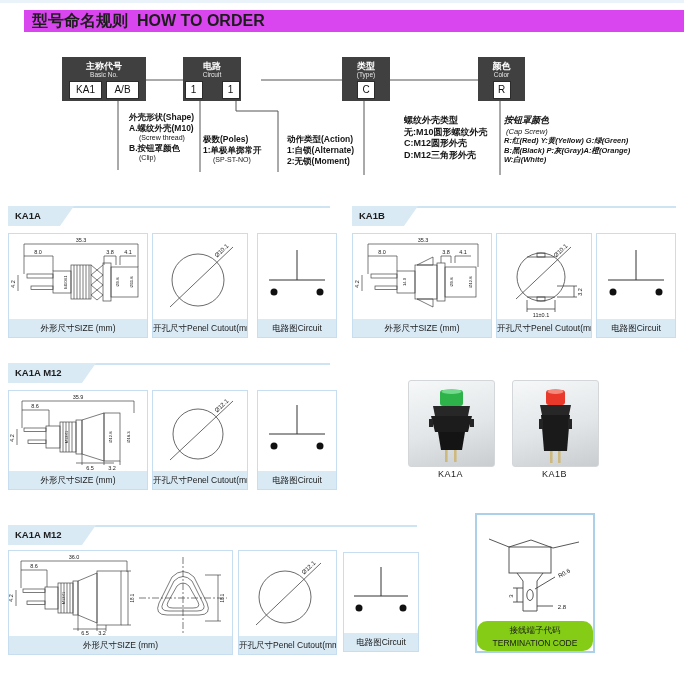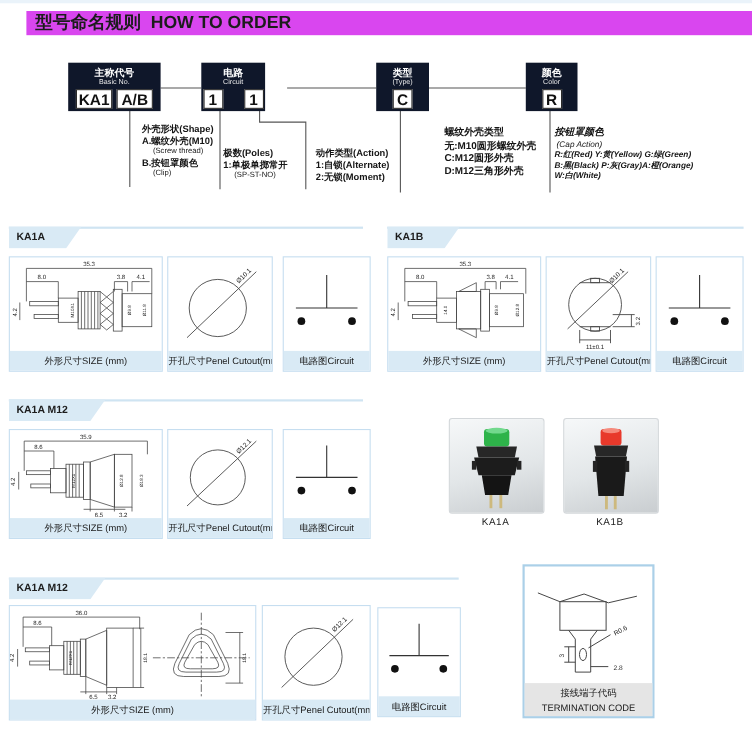--- a/index.html
+++ b/index.html
@@ -4,43 +4,43 @@
 <style>
   html,body{margin:0;padding:0;}
   body{font-family:"Liberation Sans","DejaVu Sans",sans-serif;background:#fff;}
   #page{position:relative;width:684px;height:673px;background:#fff;overflow:hidden;}
   .topstrip{position:absolute;left:0;top:0;width:684px;height:3px;background:#eaf3fa;}
   
   .hdr{position:absolute;left:24px;top:10px;width:668px;height:22px;background:#d946ef;
        line-height:22px;font-size:16px;font-weight:bold;color:#1c1c1c;padding-left:8px;box-sizing:border-box;}
   .hdr .en{margin-left:9px;font-weight:bold;}
   
-  .fc-box{position:absolute;background:#0f172a;color:#fff;text-align:center;}
+  .fc-box{position:absolute;background:#404040;color:#fff;text-align:center;}
   .fc-t{font-size:9px;line-height:10px;margin-top:4px;font-weight:bold;}
   .fc-s{font-size:6.5px;line-height:7px;color:#e9e9e9;}
   .codes{display:flex;justify-content:center;margin-top:3px;}
-  .code{background:#fff;border:1px solid #2b2b2b;color:#111;font-size:14px;font-weight:bold;
+  .code{background:#fff;border:1px solid #2b2b2b;color:#111;font-size:10px;font-weight:normal;
         height:16px;line-height:16px;}
   .note{position:absolute;color:#151515;font-weight:bold;font-size:8.5px;line-height:1.28;white-space:nowrap;}
   .note .sub{font-weight:normal;font-size:7px;padding-left:10px;}
   .note.small div{font-size:7.5px;}
   .note.small .t{font-size:9px;}
   .note.small .sub{padding-left:2px;}
   
   .tabline{position:absolute;height:2px;background:#cfe4f2;}
   .tab{position:absolute;height:20px;background:#d9eaf5;color:#1c1c1c;font-size:9.5px;font-weight:bold;
        line-height:20px;padding-left:7px;box-sizing:border-box;
        clip-path:polygon(0 0,100% 0,calc(100% - 14px) 100%,0 100%);}
   
   .panel{position:absolute;background:#fff;border:1px solid #c6def0;box-sizing:border-box;}
   .panel svg{position:absolute;left:0;top:0;}
   .cap{position:absolute;left:0;right:0;bottom:0;height:18px;background:#d9eaf5;color:#1a1a1a;
        font-size:8.5px;line-height:18px;text-align:center;white-space:nowrap;overflow:hidden;}
-  .cap2{position:absolute;left:0;right:0;bottom:0;height:30px;background:#e5e5e5;color:#1a1a1a;
-       font-size:8.5px;line-height:13px;text-align:center;padding-top:3px;box-sizing:border-box;}
+  .cap2{position:absolute;left:0;right:0;bottom:0;height:30px;background:#84cc16;color:#1a1a1a;
+       font-size:8.5px;line-height:13px;text-align:center;padding-top:3px;box-sizing:border-box;border-radius:10px;}
   .term{border:2px solid #abd0e8;}
   
   .photo{position:absolute;width:85px;height:85px;border:1px solid #d3d7da;border-radius:3px;
          background:linear-gradient(165deg,#f6f8f9 0%,#e2e6e8 55%,#c9cdd0 100%);}
   .plabel{position:absolute;width:85px;text-align:center;font-size:9px;color:#222;letter-spacing:.5px;}
   
   text{font-family:"Liberation Sans","DejaVu Sans",sans-serif;fill:#222;}
 </style>
 </head>
 <body>
@@ -114,21 +114,21 @@
     <div>2:无锁(Moment)</div>
   </div>
   <div class="note" style="left:368px;top:115px;font-size:9px;margin-left:36px;">
     <div>螺纹外壳类型</div>
     <div>无:M10圆形螺纹外壳</div>
     <div>C:M12圆形外壳</div>
     <div>D:M12三角形外壳</div>
   </div>
   <div class="note small" style="left:504px;top:115px;font-style:italic;">
     <div class="t">按钮罩颜色</div>
-    <div class="sub">(Cap Action)</div>
+    <div class="sub">(Cap Screw)</div>
     <div>R:红(Red) Y:黄(Yellow) G:绿(Green)</div>
     <div>B:黑(Black) P:灰(Gray)A:橙(Orange)</div>
     <div>W:白(White)</div>
   </div>
 
   <div class="tabline" style="left:8px;top:206px;width:322px;"></div>
   <div class="tab" style="left:8px;top:206px;width:66px;">KA1A</div>
 
   <div class="panel" style="left:8px;top:233px;width:140px;height:105px;">
     <svg width="138" height="85" viewBox="0 0 138 85">

